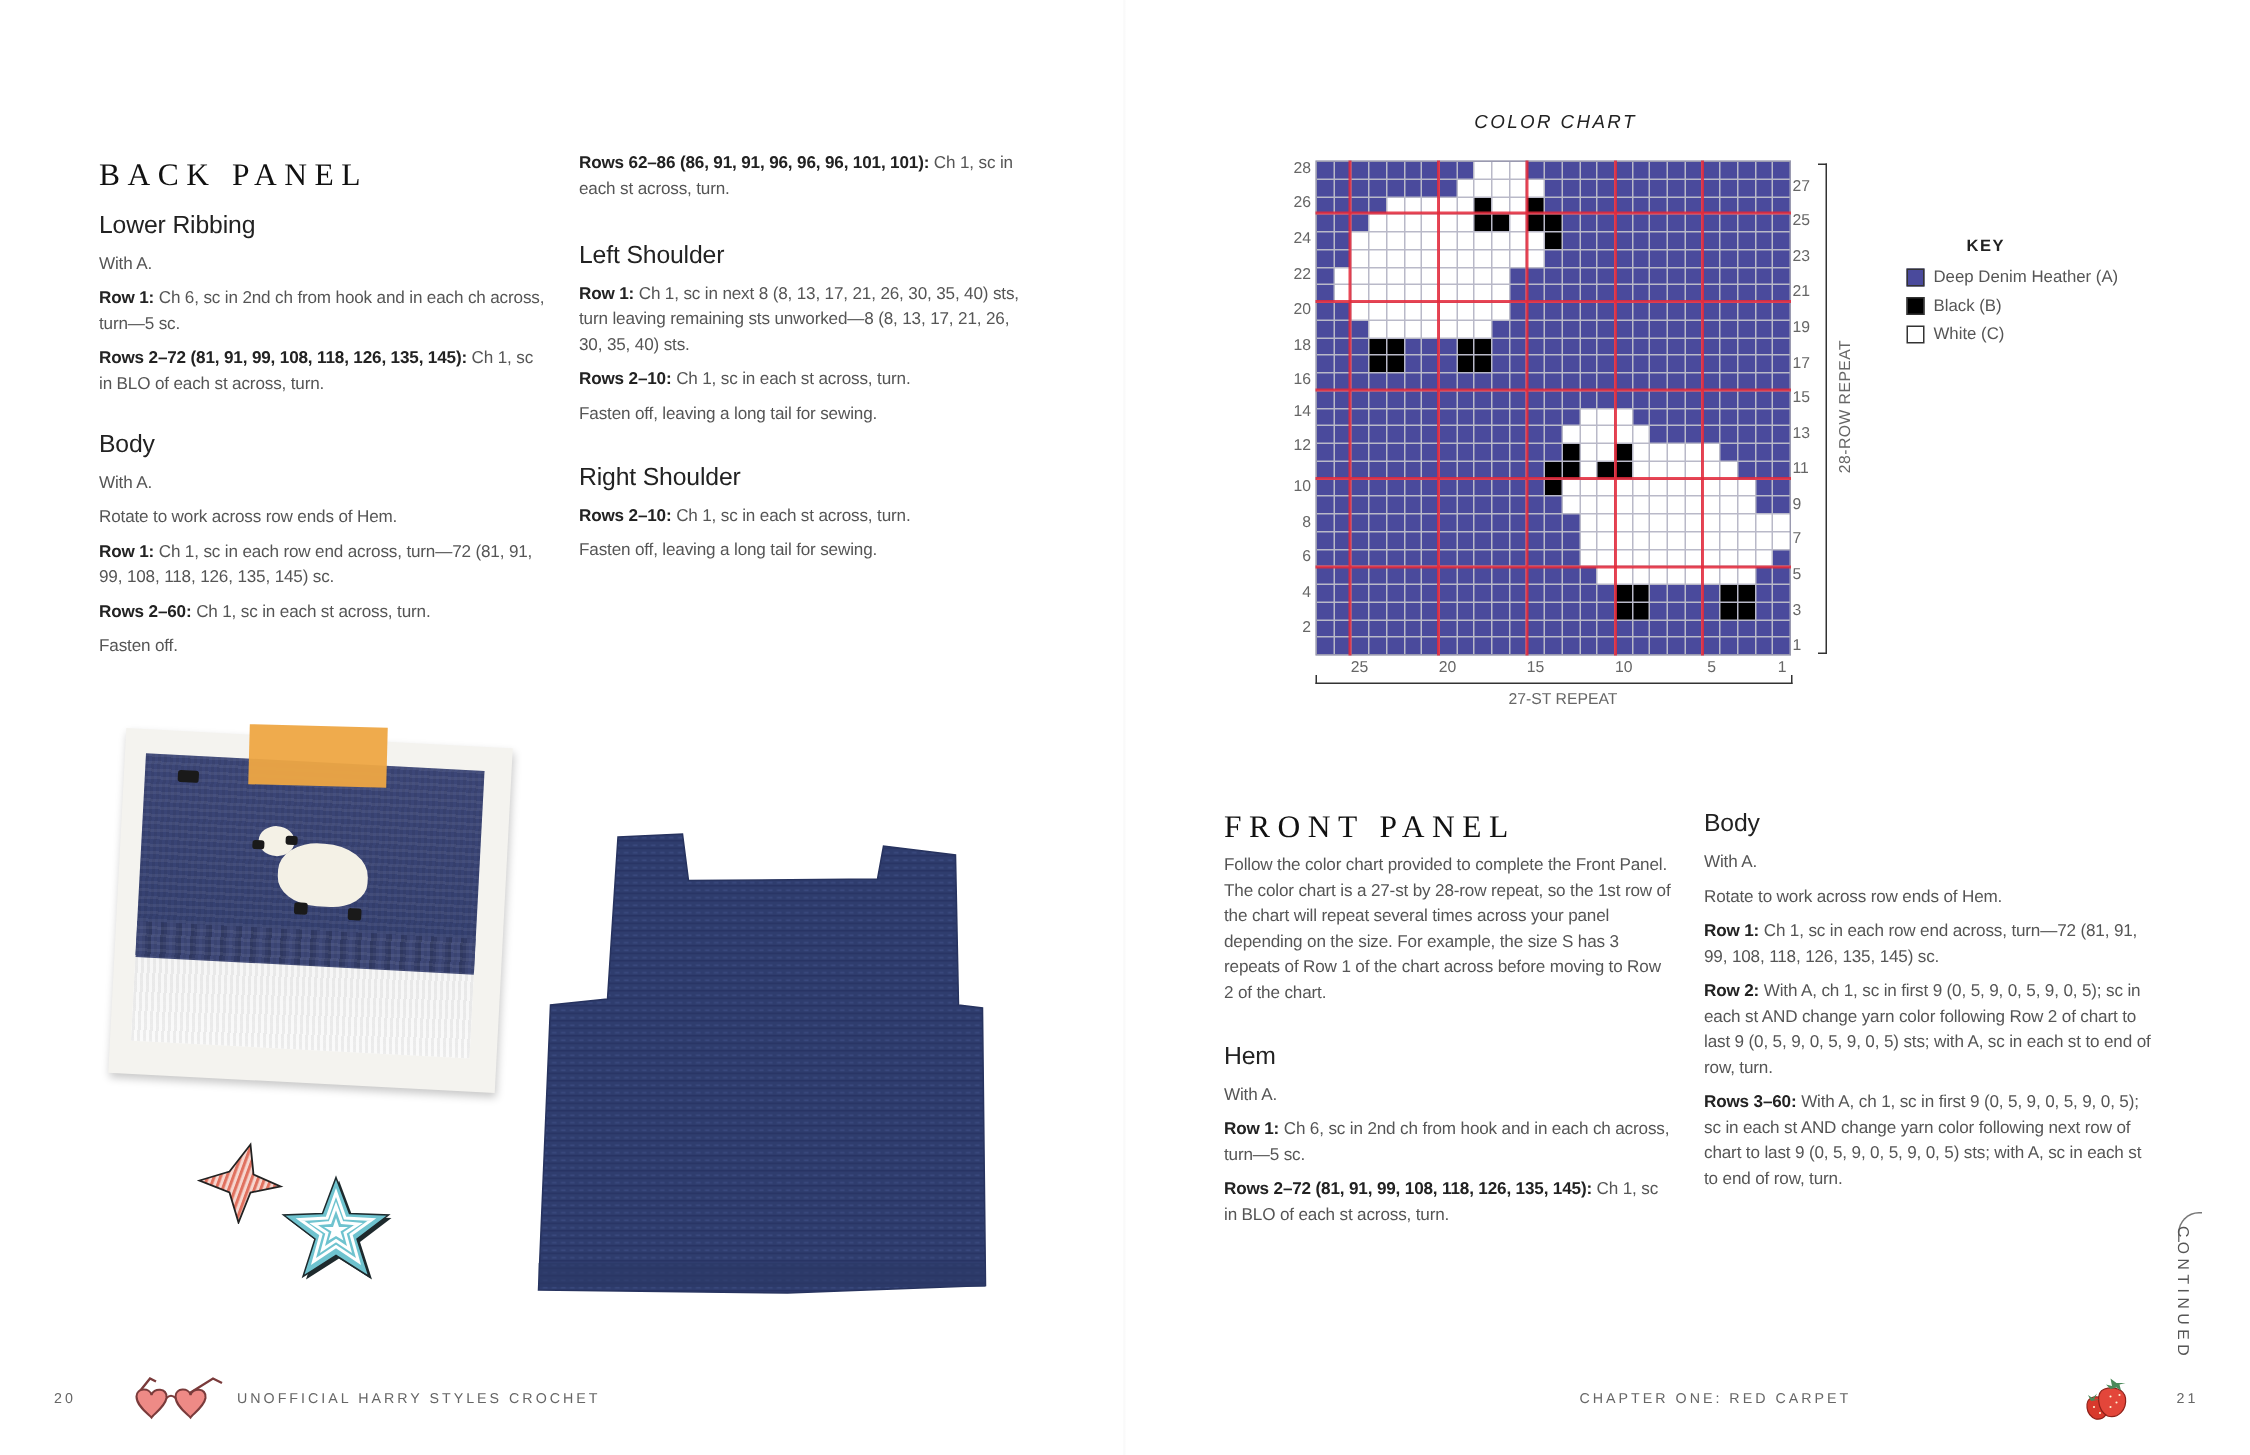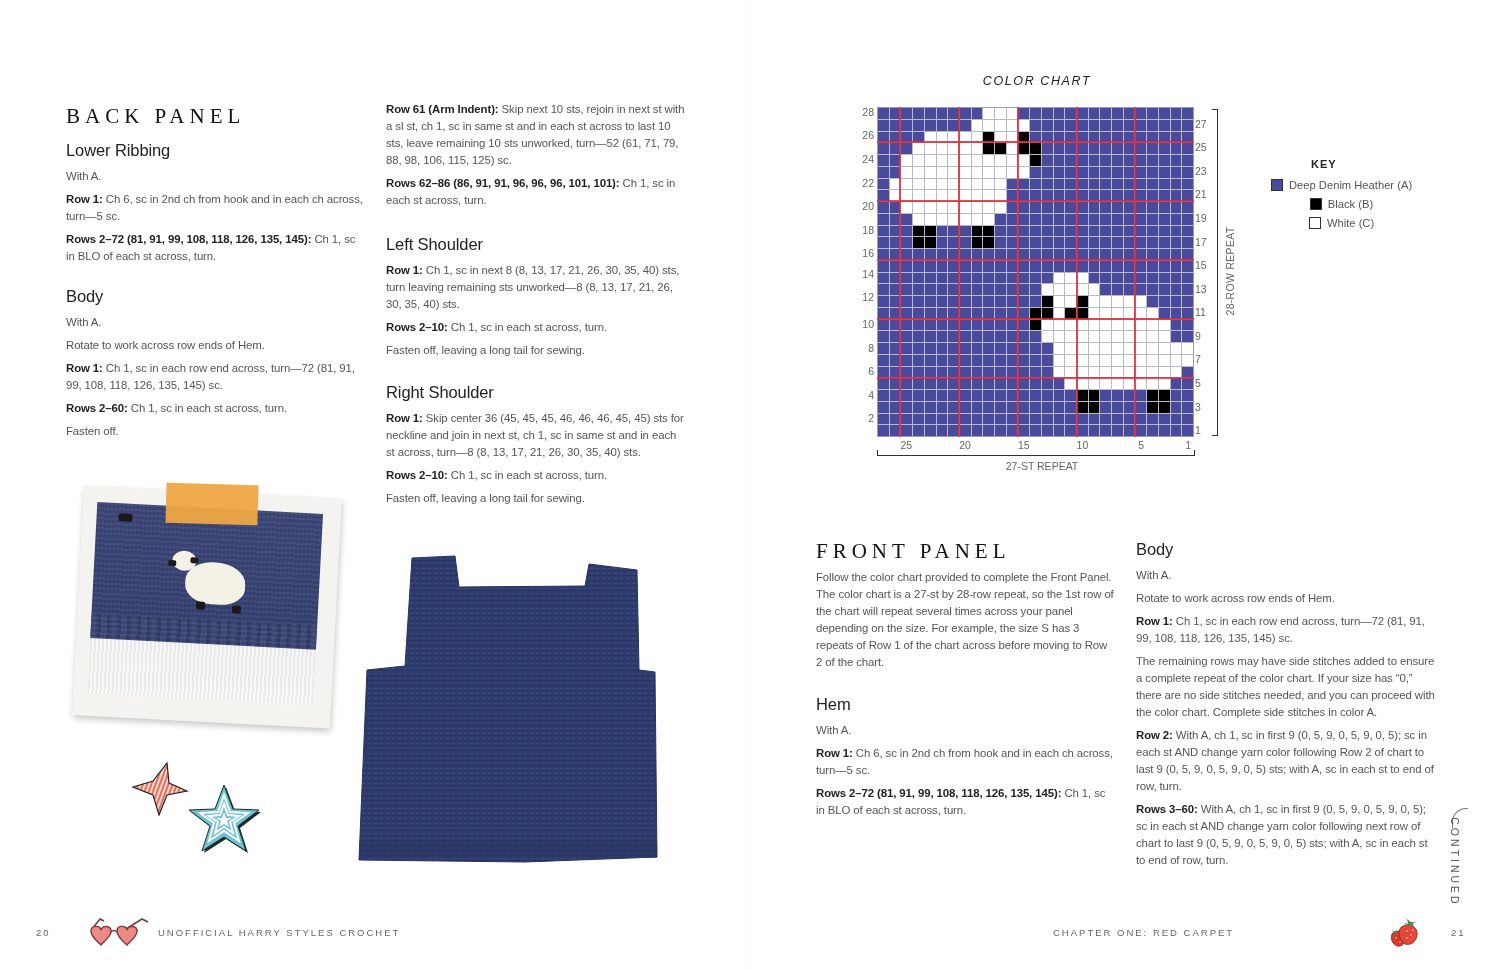--- a/index.html
+++ b/index.html
@@ -45,21 +45,21 @@
   .bracket-right { position: absolute; left: 1212px; top: 109px; width: 6px; height: 327px;
                    border-top: 1.5px solid #333; border-right: 1.5px solid #333; border-bottom: 1.5px solid #333; }
   .bracket-bottom { position: absolute; left: 877px; top: 450px; width: 318px; height: 6px;
                     border-left: 1.5px solid #333; border-right: 1.5px solid #333; border-bottom: 1.5px solid #333; }
   .row-repeat-label { position: absolute; left: 1180px; top: 265px; width: 100px; text-align: center;
                       font-size: 10.5px; color: #666; transform: rotate(-90deg); letter-spacing: .3px; }
   .st-repeat-label { position: absolute; left: 977px; top: 460px; width: 130px; text-align: center; font-size: 10.5px; color: #666; }
 
   .key { position: absolute; left: 1271px; top: 158px; }
   .key-title { font-size: 11px; font-weight: bold; color: #222; letter-spacing: 1px; margin-bottom: 5px; padding-left: 40px; }
-  .key-item { display: flex; align-items: center; height: 19px; font-size: 11.2px; color: #555; justify-content: center; }
+  .key-item { display: flex; align-items: center; height: 19px; font-size: 11.2px; color: #555; }
   .swatch { width: 12px; height: 12px; border: 1px solid #333; margin-right: 6px; }
 
   
   .polaroid { position: absolute; left: 78px; top: 492px; width: 258px; height: 230px; background: #f4f3ef;
               transform: rotate(3deg); box-shadow: 1px 3px 6px rgba(0,0,0,0.22); }
   .polaroid-photo { position: absolute; left: 14px; top: 16px; width: 226px; height: 192px; overflow: hidden;
                     background: linear-gradient(#3c4677, #344070 70%, #f6f6f6 70%, #fafafa); }
   .knit-texture { position: absolute; inset: 0;
                   background-image: repeating-linear-gradient(0deg, rgba(255,255,255,0.06) 0 2px, transparent 2px 5px),
                                     repeating-linear-gradient(90deg, rgba(0,0,0,0.06) 0 2px, transparent 2px 4px); }
@@ -98,30 +98,28 @@
     <div class="gap"></div>
     <h2 class="section-title">Body</h2>
     <p class="para">With A.</p>
     <p class="para">Rotate to work across row ends of Hem.</p>
     <p class="para"><b>Row 1:</b><span> Ch 1, sc in each row end across, turn—72 (81, 91, 99, 108, 118, 126, 135, 145) sc.</span></p>
     <p class="para"><b>Rows 2–60:</b><span> Ch 1, sc in each st across, turn.</span></p>
     <p class="para">Fasten off.</p>
   </div>
 
   <div class="col col-left2">
-    <p class="para"><b>Row 61 (Arm Indent):</b><span> Skip next 10 sts, rejoin in next st with a sl st, ch 1, sc in same st and in each st across to last 10 sts, leave remaining 10 sts unworked, turn—52 (61, 71, 79, 88, 98, 106, 115, 125) sc.</span></p>
     <p class="para"><b>Rows 62–86 (86, 91, 91, 96, 96, 96, 101, 101):</b><span> Ch 1, sc in each st across, turn.</span></p>
     <div class="gap" style="height:18px"></div>
     <h2 class="section-title">Left Shoulder</h2>
     <p class="para"><b>Row 1:</b><span> Ch 1, sc in next 8 (8, 13, 17, 21, 26, 30, 35, 40) sts, turn leaving remaining sts unworked—8 (8, 13, 17, 21, 26, 30, 35, 40) sts.</span></p>
     <p class="para"><b>Rows 2–10:</b><span> Ch 1, sc in each st across, turn.</span></p>
     <p class="para">Fasten off, leaving a long tail for sewing.</p>
     <div class="gap" style="height:16px"></div>
     <h2 class="section-title">Right Shoulder</h2>
-    <p class="para"><b>Row 1:</b><span> Skip center 36 (45, 45, 45, 46, 46, 46, 45, 45) sts for neckline and join in next st, ch 1, sc in same st and in each st across, turn—8 (8, 13, 17, 21, 26, 30, 35, 40) sts.</span></p>
     <p class="para"><b>Rows 2–10:</b><span> Ch 1, sc in each st across, turn.</span></p>
     <p class="para">Fasten off, leaving a long tail for sewing.</p>
   </div>
 
   <div class="polaroid">
     <div class="polaroid-photo">
       <div class="ribbing"></div>
       <div class="knit-texture"></div>
       <div class="sheep-body"></div>
       <div class="sheep-head"></div>
@@ -1016,21 +1014,20 @@
     <p class="para">With A.</p>
     <p class="para"><b>Row 1:</b><span> Ch 6, sc in 2nd ch from hook and in each ch across, turn—5 sc.</span></p>
     <p class="para"><b>Rows 2–72 (81, 91, 99, 108, 118, 126, 135, 145):</b><span> Ch 1, sc in BLO of each st across, turn.</span></p>
   </div>
 
   <div class="col col-right2">
     <h2 class="section-title">Body</h2>
     <p class="para">With A.</p>
     <p class="para">Rotate to work across row ends of Hem.</p>
     <p class="para"><b>Row 1:</b><span> Ch 1, sc in each row end across, turn—72 (81, 91, 99, 108, 118, 126, 135, 145) sc.</span></p>
-    <p class="para">The remaining rows may have side stitches added to ensure a complete repeat of the color chart. If your size has “0,” there are no side stitches needed, and you can proceed with the color chart. Complete side stitches in color A.</p>
     <p class="para"><b>Row 2:</b><span> With A, ch 1, sc in first 9 (0, 5, 9, 0, 5, 9, 0, 5); sc in each st AND change yarn color following Row 2 of chart to last 9 (0, 5, 9, 0, 5, 9, 0, 5) sts; with A, sc in each st to end of row, turn.</span></p>
     <p class="para"><b>Rows 3–60:</b><span> With A, ch 1, sc in first 9 (0, 5, 9, 0, 5, 9, 0, 5); sc in each st AND change yarn color following next row of chart to last 9 (0, 5, 9, 0, 5, 9, 0, 5) sts; with A, sc in each st to end of row, turn.</span></p>
   </div>
 
   <div class="continued">
     <div class="continued-arc"></div>
     <div class="continued-text">CONTINUED</div>
   </div>
 
   <div class="folio" style="left:1053px">CHAPTER ONE: RED CARPET</div>

